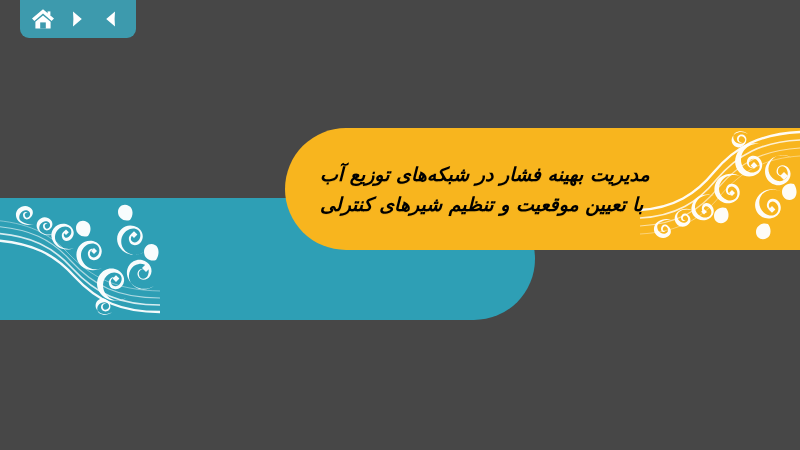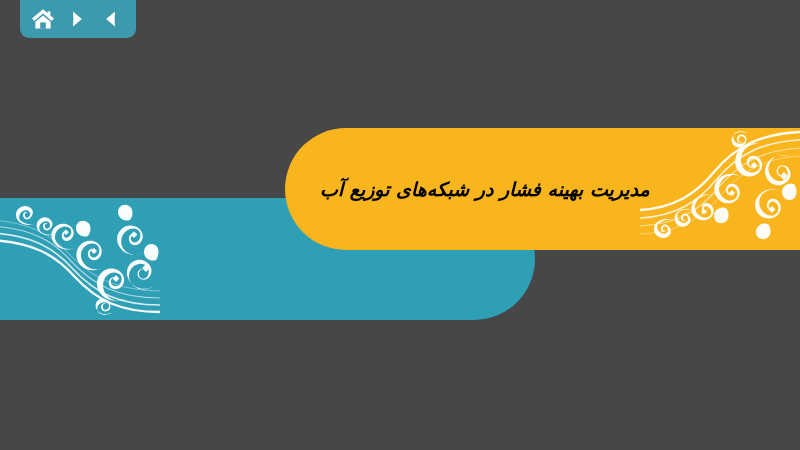--- a/index.html
+++ b/index.html
@@ -228,17 +228,18 @@
 
           <path d="M154 56 C148 54 142 58 142 64 C142 70 148 74 153 71 C157 69 158 62 154 56 Z"></path>
           <path d="M128 96 C122 94 116 98 116 104 C116 110 122 113 127 110 C131 108 132 101 128 96 Z"></path>
           <path d="M86 80 C80 78 74 82 74 88 C74 94 80 97 85 94 C89 92 90 85 86 80 Z"></path>
         </g>
       </svg>
     </span>
 
     <div class="title-block">
       <div class="title-line">مدیریت بهینه فشار در شبکه‌های توزیع آب</div>
+      <div class="title-line">با تعیین موقعیت و تنظیم شیرهای کنترلی</div>
     </div>
 
   </div>
 
 </div>
 
 </body></html>

